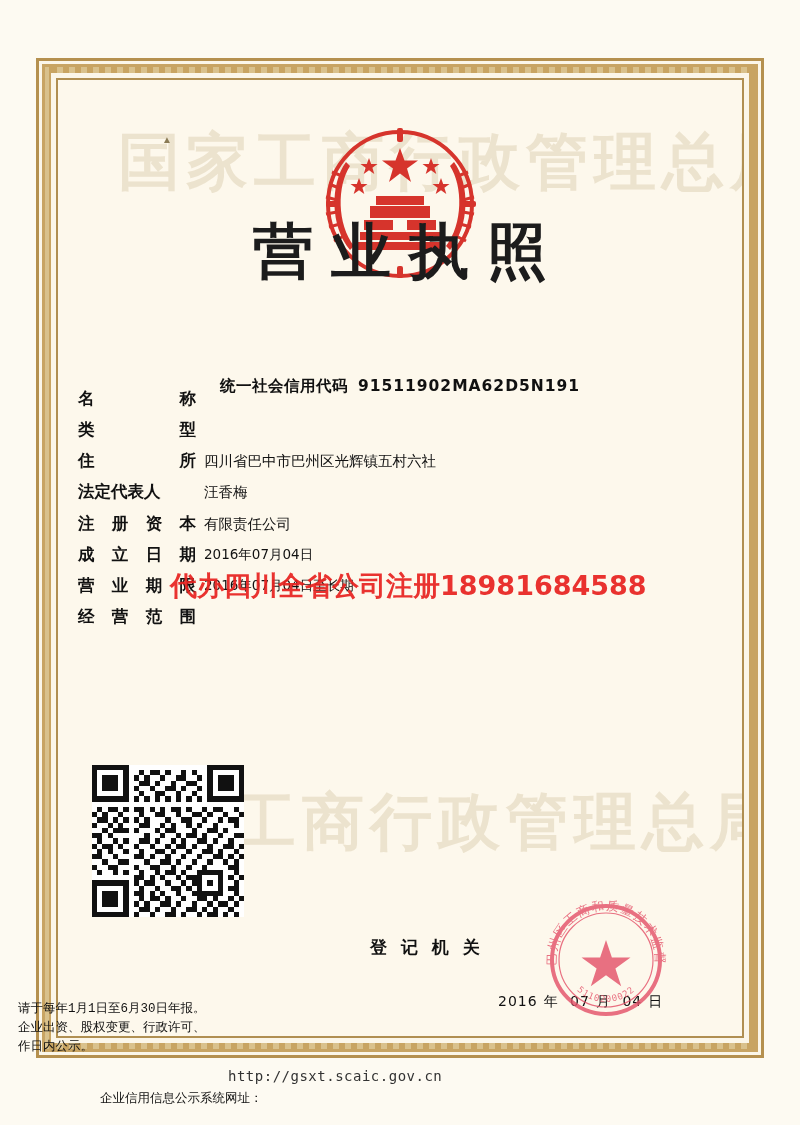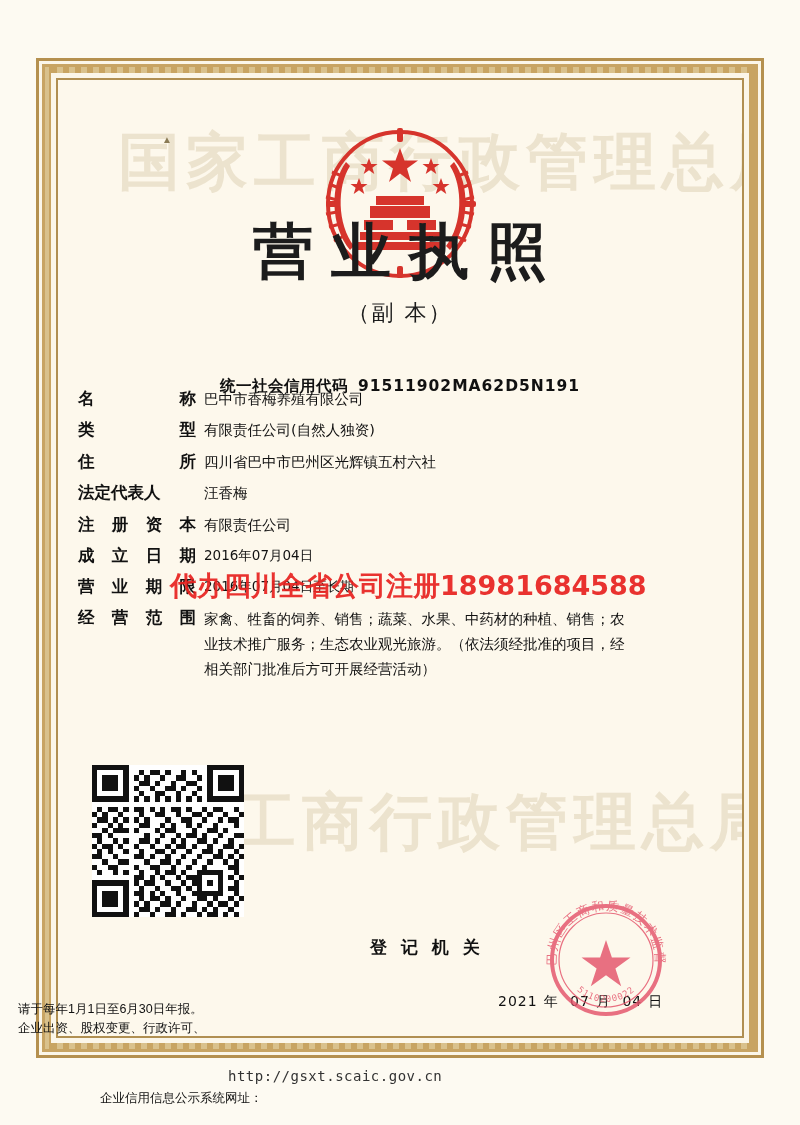--- a/index.html
+++ b/index.html
@@ -235,21 +235,21 @@
     height: 140px;
     opacity: 0.82;
   }
 
   
   .notes {
     position: absolute;
     left: 18px;
     top: 1000px;
     width: 300px;
-    font-family: Liberation Sans, sans-serif;
+    font-family: Liberation Mono, monospace;
     font-size: 12.5px;
     color: #111;
     line-height: 1.5;
   }
   .website {
     position: absolute;
     left: 58px;
     top: 1090px;
     font-family: "DejaVu Sans", sans-serif;
     font-size: 12.5px;
@@ -341,42 +341,39 @@
           <polygon points="39,56 41.2,62 47.5,62 42.4,65.8 44.3,72 39,68.2 33.7,72 35.6,65.8 30.5,62 36.8,62"></polygon>
           <polygon points="121,56 123.2,62 129.5,62 124.4,65.8 126.3,72 121,68.2 115.7,72 117.6,65.8 112.5,62 118.8,62"></polygon>
         </g>
       </svg>
     </div>
 
     <div class="corner-mark">▲</div>
   </div>
 
   <div class="main-title">营业执照</div>
-  <div class="sub-title">（副  本）</div>
 
   <div class="credit-code">
     <span>统一社会信用代码</span><span class="code-val">91511902MA62D5N191</span>
   </div>
 
   <div class="fields">
 
     <div class="row">
       <div class="label">
           <span>名</span>
           <span>称</span>
         </div>
-      <div class="value">巴中市香梅养殖有限公司</div>
     </div>
 
     <div class="row">
       <div class="label">
           <span>类</span>
           <span>型</span>
         </div>
-      <div class="value">有限责任公司(自然人独资)</div>
     </div>
 
     <div class="row">
       <div class="label">
           <span>住</span>
           <span>所</span>
         </div>
       <div class="value">四川省巴中市巴州区光辉镇五村六社</div>
     </div>
 
@@ -417,21 +414,20 @@
       <div class="value small">2016年07月04日至长期</div>
     </div>
 
     <div class="row">
       <div class="label">
           <span>经</span>
           <span>营</span>
           <span>范</span>
           <span>围</span>
         </div>
-      <div class="value scope">家禽、牲畜的饲养、销售；蔬菜、水果、中药材的种植、销售；农业技术推广服务；生态农业观光旅游。（依法须经批准的项目，经相关部门批准后方可开展经营活动）</div>
     </div>
   </div>
 
   <div class="red-overlay">代办四川全省公司注册18981684588</div>
 
   <div class="qr">
     <svg viewBox="0 0 29 29" width="152" height="152" shape-rendering="crispEdges" aria-hidden="true">
       <rect width="29" height="29" fill="#ffffff"></rect>
       <g fill="#111111">
 
@@ -692,21 +688,21 @@
           <rect x="22" y="28" width="2" height="1"></rect>
         <rect x="25" y="28" width="1" height="1"></rect>
           <rect x="27" y="28" width="1" height="1"></rect>
       </g>
     </svg>
   </div>
 
   <div class="authority">登 记 机 关</div>
 
   <div class="date-line">
-    <span>2021</span><span>年</span>
+    <span>2016</span><span>年</span>
     <span>07</span><span>月</span>
     <span>04</span><span>日</span>
   </div>
 
   <div class="seal">
     <svg viewBox="0 0 140 140" width="140" height="140" aria-hidden="true">
       <defs>
         <path id="sealTopArc" d="M 20,70 A 50,50 0 0 1 120,70"></path>
         <path id="sealBotArc" d="M 28,70 A 42,42 0 0 0 112,70"></path>
       </defs>
@@ -718,18 +714,19 @@
       <text font-family="DejaVu Sans Mono, monospace" font-size="9" fill="#e4536a" letter-spacing="1">
         <textPath href="#sealBotArc" startOffset="50%" text-anchor="middle">5110200022</textPath>
       </text>
       <polygon points="70,50 75.9,67.6 94.5,67.6 79.4,78.5 85.2,96.2 70,85.2 54.8,96.2 60.6,78.5 45.5,67.6 64.1,67.6" fill="#e4536a"></polygon>
     </svg>
   </div>
 
   <div class="notes">
     <div>请于每年1月1日至6月30日年报。</div>
     <div>企业出资、股权变更、行政许可、</div>
+    <div>作日内公示。</div>
   </div>
 
   <div class="website">企业信用信息公示系统网址：</div>
   <div class="url">http://gsxt.scaic.gov.cn</div>
 
 </div>
 
 </body></html>

